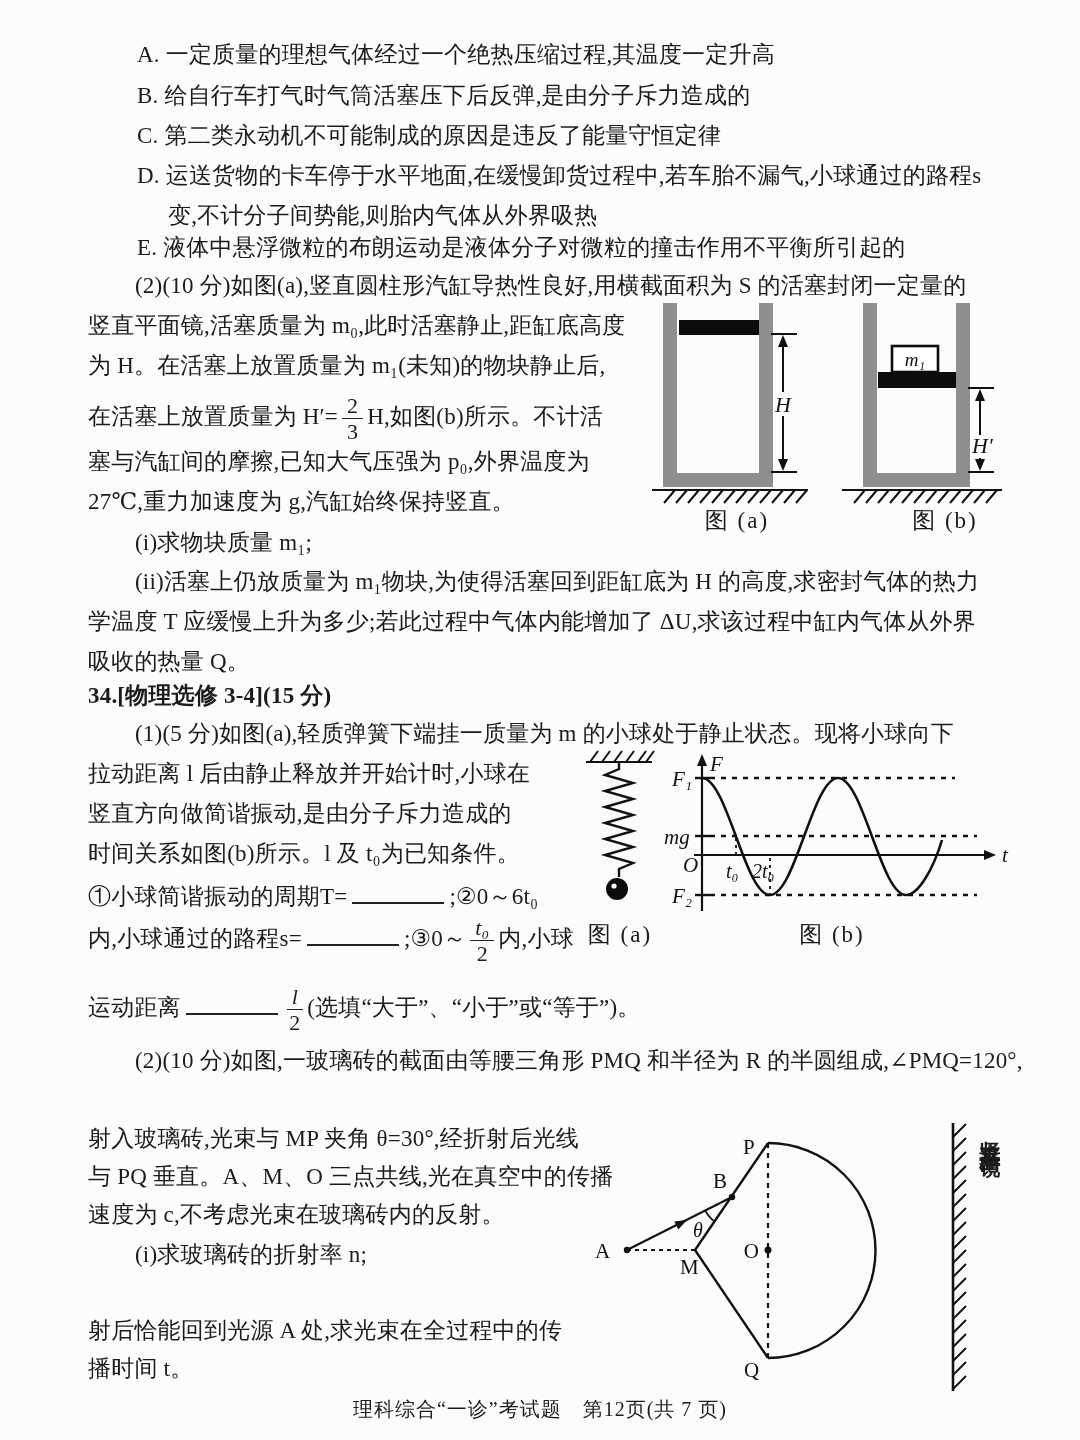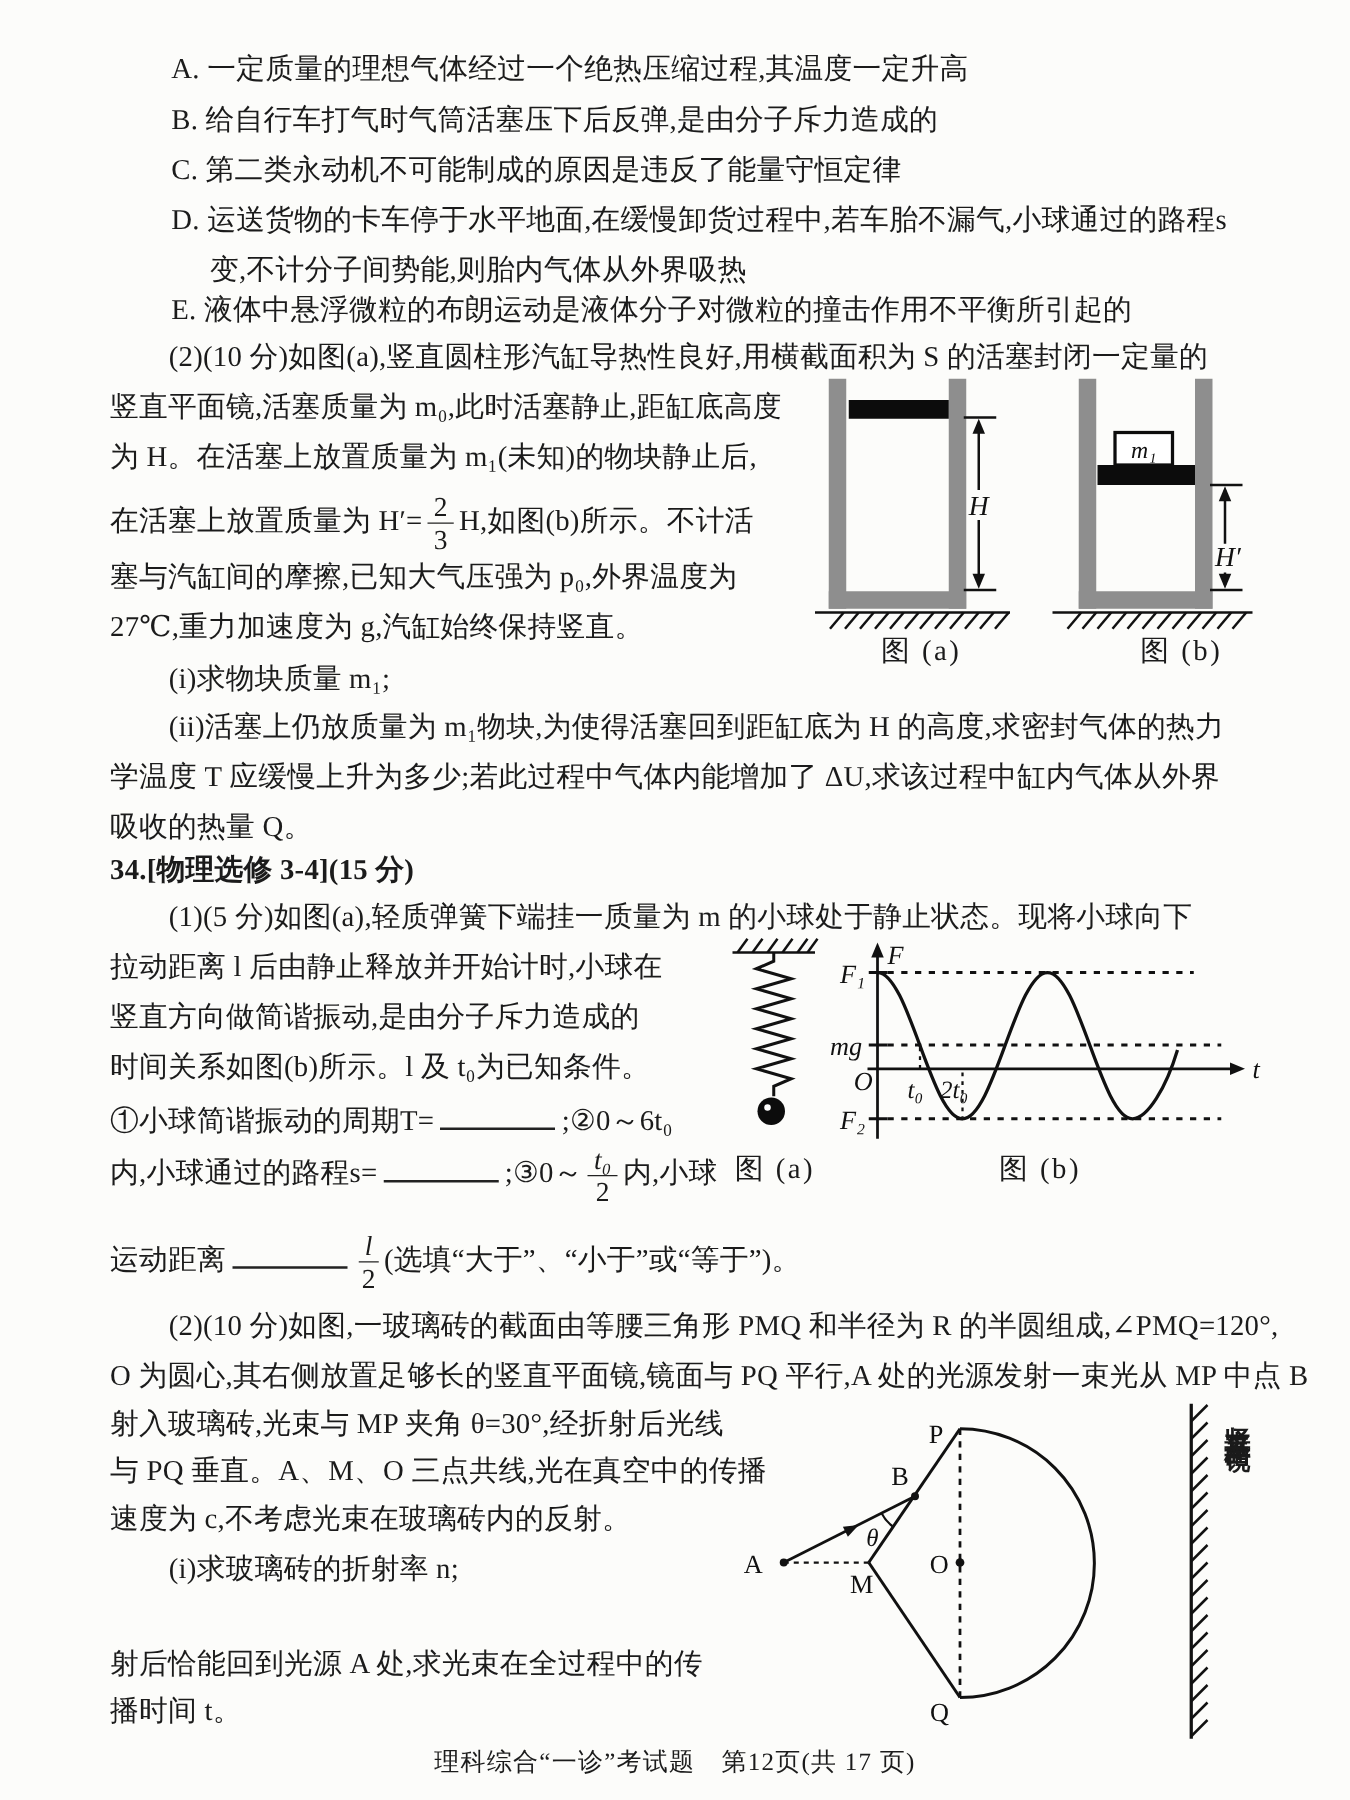--- a/index.html
+++ b/index.html
@@ -186,21 +186,20 @@
     <text x="12" y="96" font-size="21" font-style="italic">mg</text>
     <text x="31" y="124" font-size="21" font-style="italic">O</text>
     <text x="74" y="130" font-size="20" font-style="italic">t₀</text>
     <text x="100" y="130" font-size="20" font-style="italic">2t₀</text>
     <text x="20" y="155" font-size="21" font-style="italic">F₂</text>
     <text x="350" y="114" font-size="21" font-style="italic">t</text>
   </svg>
   <div class="caption" style="left:787px; top:919px; width:90px">图 (b)</div>
 
   <div class="line" style="left:135px; top:1046px">(2)(10 分)如图,一玻璃砖的截面由等腰三角形 PMQ 和半径为 R 的半圆组成,∠PMQ=120°,</div>
-  <div class="line" style="left:88px;  top:1086px">O 为圆心,其右侧放置足够长的竖直平面镜,镜面与 PQ 平行,A 处的光源发射一束光从 MP 中点 B</div>
   <div class="line" style="left:88px;  top:1124px">射入玻璃砖,光束与 MP 夹角 θ=30°,经折射后光线</div>
   <div class="line" style="left:88px;  top:1162px">与 PQ 垂直。A、M、O 三点共线,光在真空中的传播</div>
   <div class="line" style="left:88px;  top:1200px">速度为 c,不考虑光束在玻璃砖内的反射。</div>
   <div class="line" style="left:135px; top:1240px">(i)求玻璃砖的折射率 n;</div>
   <div class="line" style="left:88px;  top:1316px">射后恰能回到光源 A 处,求光束在全过程中的传</div>
   <div class="line" style="left:88px;  top:1354px">播时间 t。</div>
 
   <svg style="left:575px; top:1110px" width="460" height="292" viewBox="0 0 460 292">
     <line x1="193" y1="33" x2="193" y2="248" stroke="#111" stroke-width="2.2" stroke-dasharray="5 5"></line>
     <line x1="120" y1="140" x2="193" y2="33" stroke="#111" stroke-width="2.4"></line>
@@ -240,15 +239,15 @@
         <line x1="378" y1="223" x2="391" y2="210"></line>
           <line x1="378" y1="237" x2="391" y2="224"></line>
         <line x1="378" y1="251" x2="391" y2="238"></line>
           <line x1="378" y1="265" x2="391" y2="252"></line>
         <line x1="378" y1="279" x2="391" y2="266"></line>
       </g>
     </g>
   </svg>
   <div class="mirror-label">竖直平面镜</div>
 
-  <div class="footer">理科综合“一诊”考试题　第12页(共 17 页)</div>
+  <div class="footer">理科综合“一诊”考试题　第12页(共 7 页)</div>
 
 </div>
 
 </body></html>

